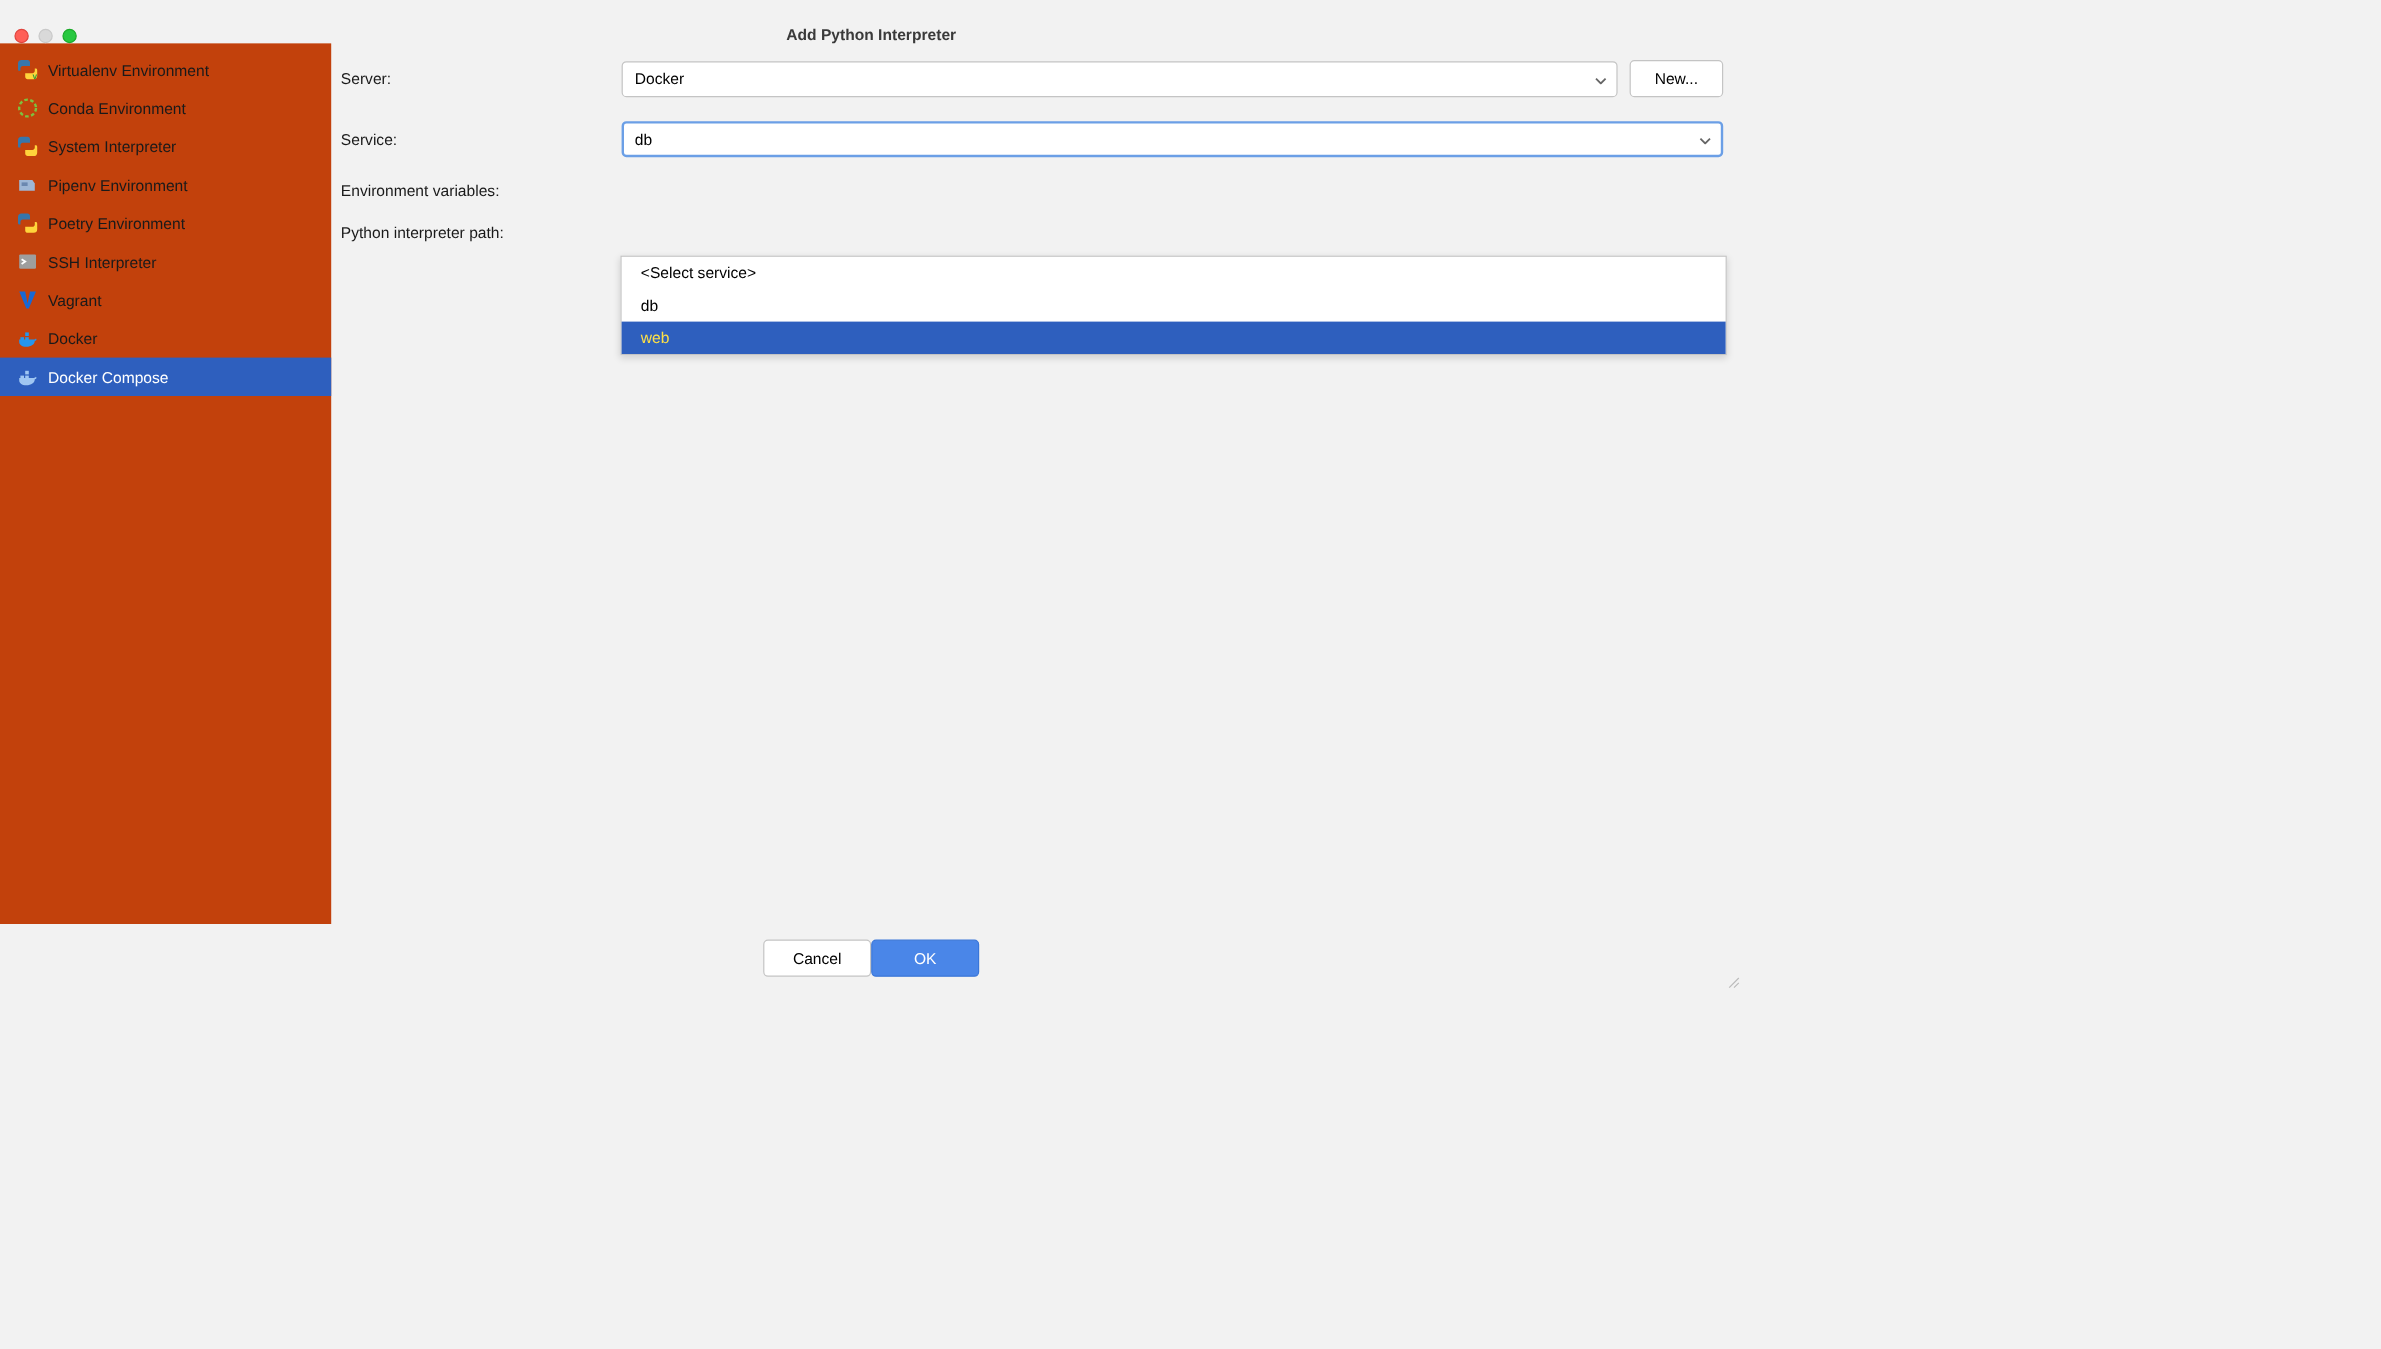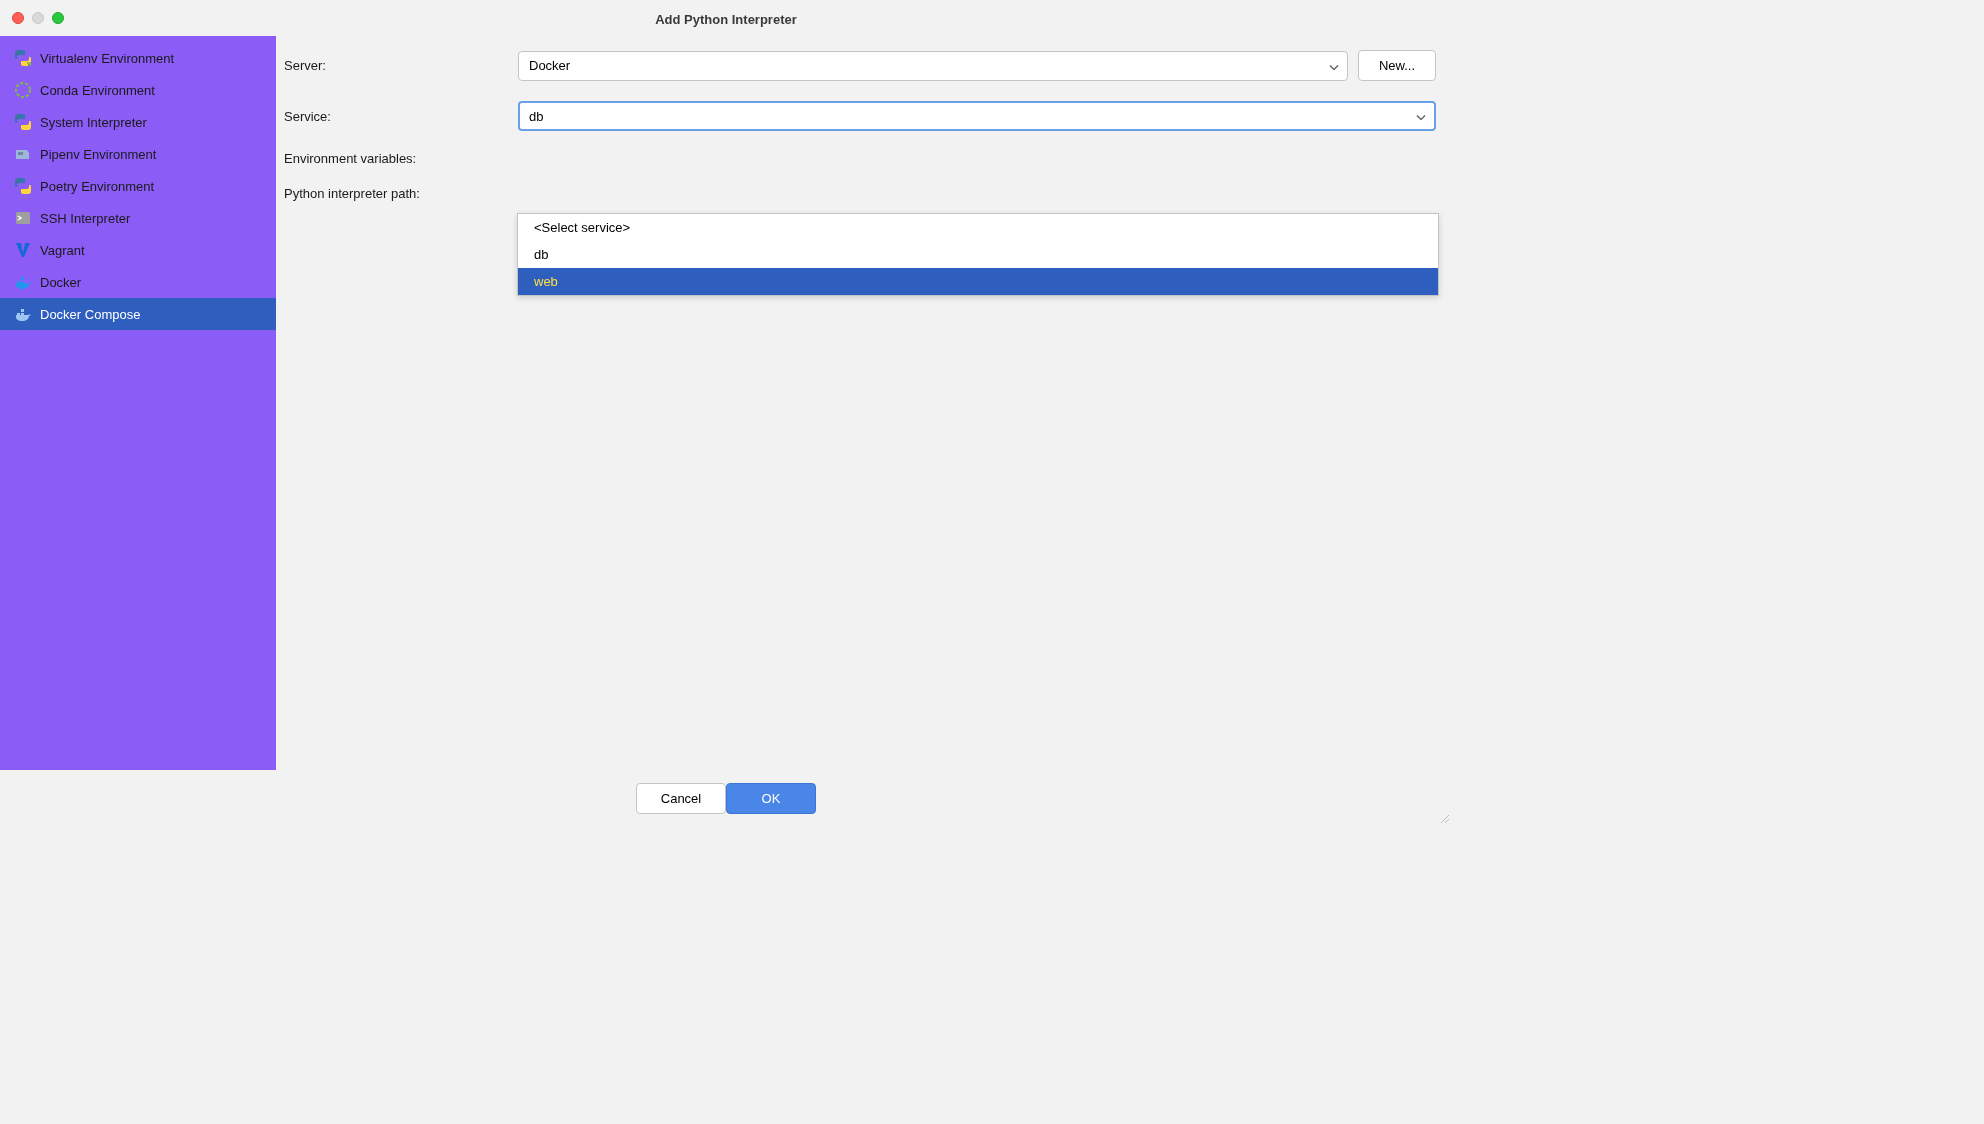--- a/index.html
+++ b/index.html
@@ -9,22 +9,22 @@
   background: #f2f2f2;
   color: #000;
   width: 1452px;
   height: 826px;
   overflow: hidden;
   position: relative;
 }
 .titlebar {
   height: 36px;
   display: flex;
-  align-items: flex-start;
-  padding: 12px 12px;
+  align-items: flex-end;
+  padding: 0 12px;
   background: #f2f2f2;
   position: relative;
 }
 .traffic-lights {
   display: flex;
   gap: 8px;
   align-items: center;
 }
 .traffic-light {
   width: 12px; height: 12px; border-radius: 50%;
@@ -39,21 +39,21 @@
   font-weight: 600;
   color: #3a3a3a;
   pointer-events: none;
 }
 .main {
   display: flex;
   height: calc(100% - 36px - 56px);
 }
 .sidebar {
   width: 276px;
-  background: #8b5cf6;
+  background: #c2410c;
   padding-top: 6px;
   border-right: 0;
 }
 .sidebar-item {
   display: flex;
   align-items: center;
   gap: 8px;
   padding: 7px 12px 7px 14px;
   cursor: default;
   font-size: 13px;

